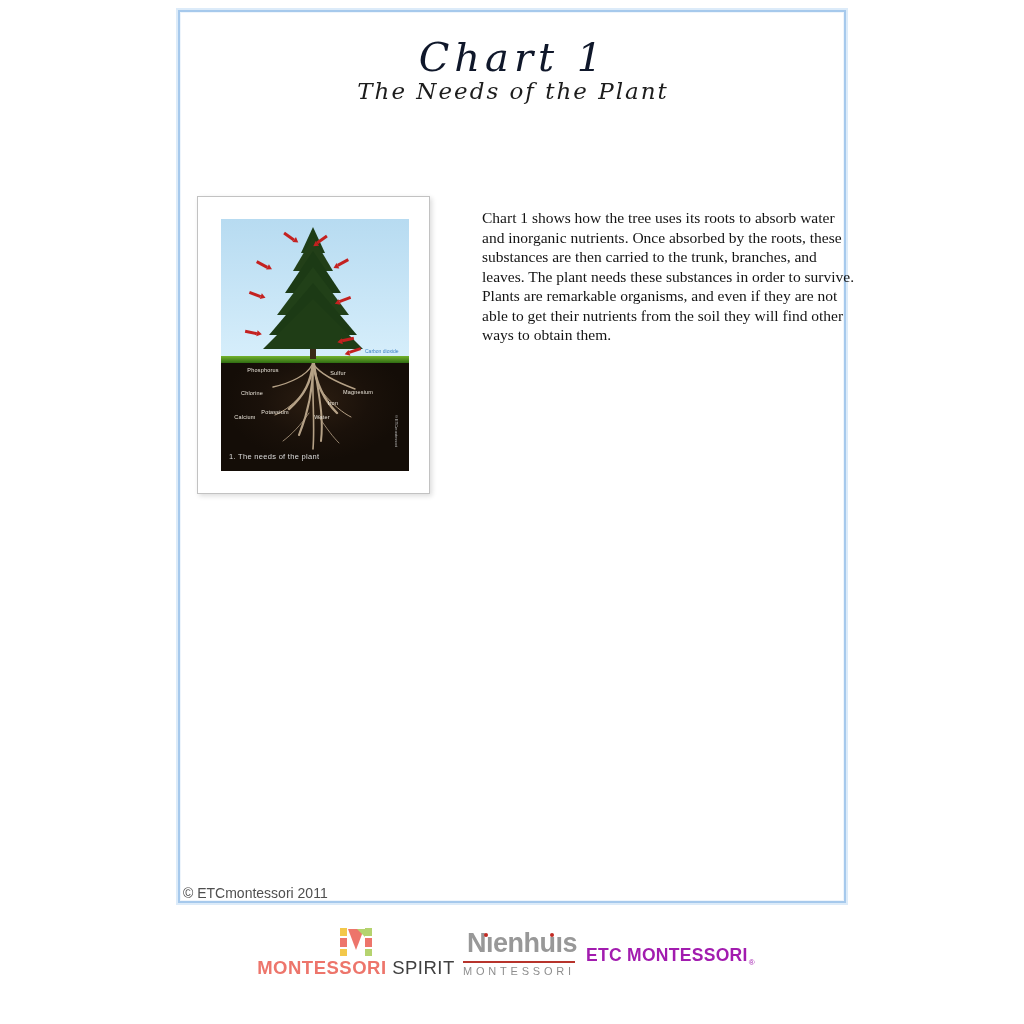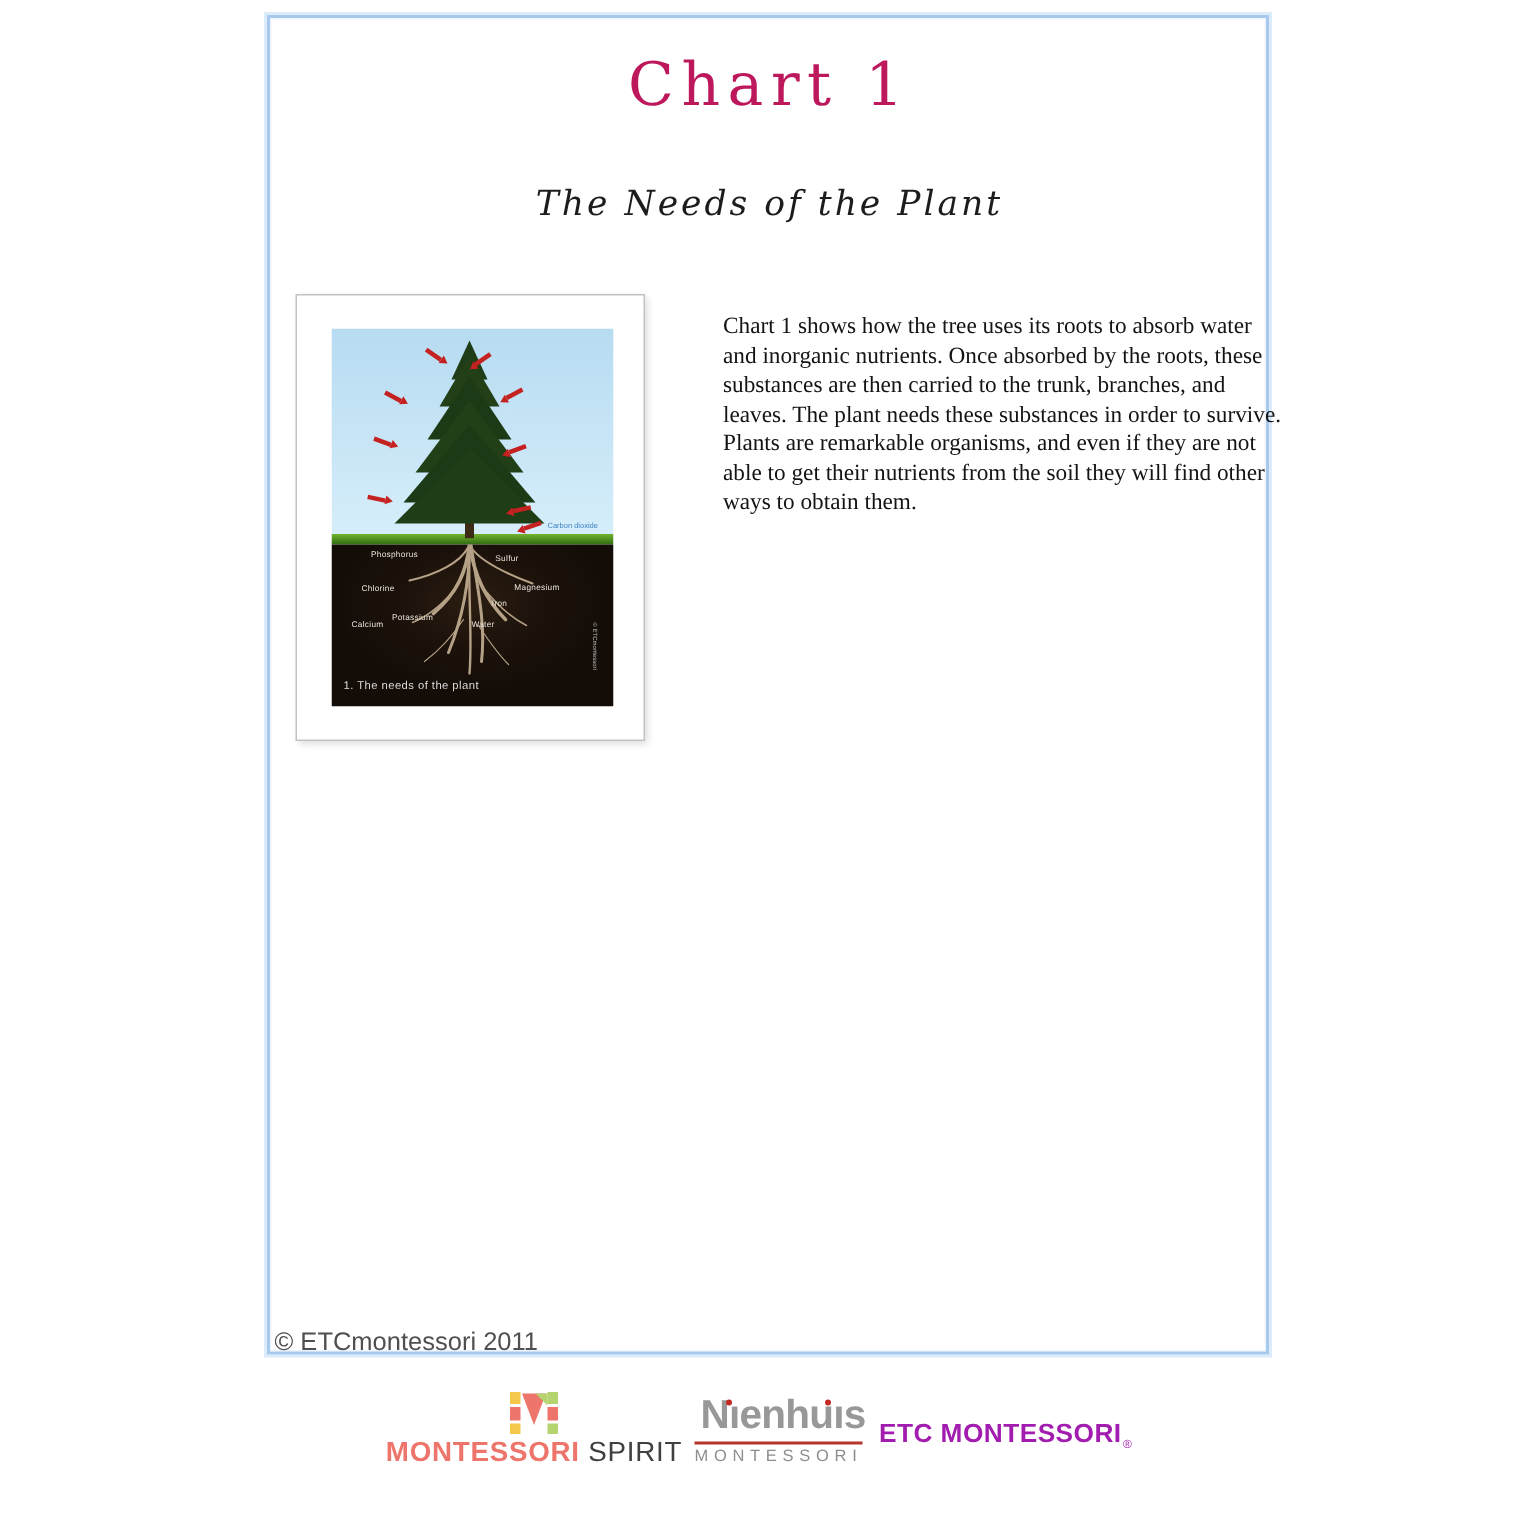--- a/index.html
+++ b/index.html
@@ -5,25 +5,25 @@
   * { margin:0; padding:0; box-sizing:border-box; }
   html,body { width:1024px; height:1024px; background:#ffffff; overflow:hidden;
               font-family:"Liberation Sans", sans-serif; }
 
   
   .sheet { position:absolute; left:178px; top:10px; width:668px; height:893px;
            background:#ffffff; border:2px solid #a6c9ec;
            box-shadow:0 0 0 2px #dcebf9, inset 0 0 0 1px #eef5fc; }
 
   .page-title { position:absolute; left:513px; top:34px; transform:translateX(-50%);
-                font-family:"DejaVu Serif", serif; 
-                font-size:40px; letter-spacing:5px; color:#be185d; white-space:nowrap; }
+                font-family:"DejaVu Serif", serif; font-style:italic;
+                font-size:40px; letter-spacing:5px; color:#0f172a; white-space:nowrap; }
   .page-subtitle { position:absolute; left:513px; top:78px; transform:translateX(-50%);
                    font-family:"DejaVu Serif", serif; font-style:italic;
-                   font-size:23px; letter-spacing:2px; color:#1c1c1c; white-space:nowrap;margin-top:45px; }
+                   font-size:23px; letter-spacing:2px; color:#1c1c1c; white-space:nowrap; }
 
   
   .card { position:absolute; left:197px; top:196px; width:233px; height:298px;
           background:#ffffff; border:1px solid #c2c2c2;
           box-shadow:2px 2px 5px rgba(0,0,0,.14); }
   .chart-inner { position:absolute; left:23px; top:22px; width:188px; height:252px;
                  overflow:hidden; }
   .sky   { position:absolute; left:0; top:0; width:188px; height:138px;
            background:linear-gradient(#b7dbf1,#d6eefb); }
   .grass { position:absolute; left:0; top:137px; width:188px; height:7px;
@@ -45,21 +45,21 @@
   .chart-caption { position:absolute; left:8px; top:233px; font-size:7.5px;
                    color:#dcdcdc; letter-spacing:.3px; }
   .side-credit { position:absolute; left:178px; top:196px; font-size:4px; color:#bfbfbf;
                  transform:rotate(90deg); transform-origin:left top; white-space:nowrap; }
 
   
   .description { position:absolute; left:450px; top:208px; width:378px;
                  font-family:"Liberation Serif", serif; font-size:15.5px;
                  line-height:19.5px; color:#141414;margin-left:32px; }
 
-  .copyright { position:absolute; left:183px; top:885px; font-size:17px; color:#4f4f4f; }
+  .copyright { position:absolute; left:183px; top:885px; font-size:14px; color:#4f4f4f; }
 
   
   .spirit-icon { position:absolute; left:340px; top:926px; width:32px; height:32px; }
   .spirit-icon .cell { position:absolute; }
   .spirit-word { position:absolute; left:356px; top:957px; transform:translateX(-50%);
                  font-size:18.5px; letter-spacing:.5px; white-space:nowrap; }
   .spirit-word .w1 { color:#ed756b; font-weight:bold; }
   .spirit-word .w2 { color:#404040; font-weight:normal; }
 
   .nienhuis { position:absolute; left:462px; top:928px; width:120px; }

